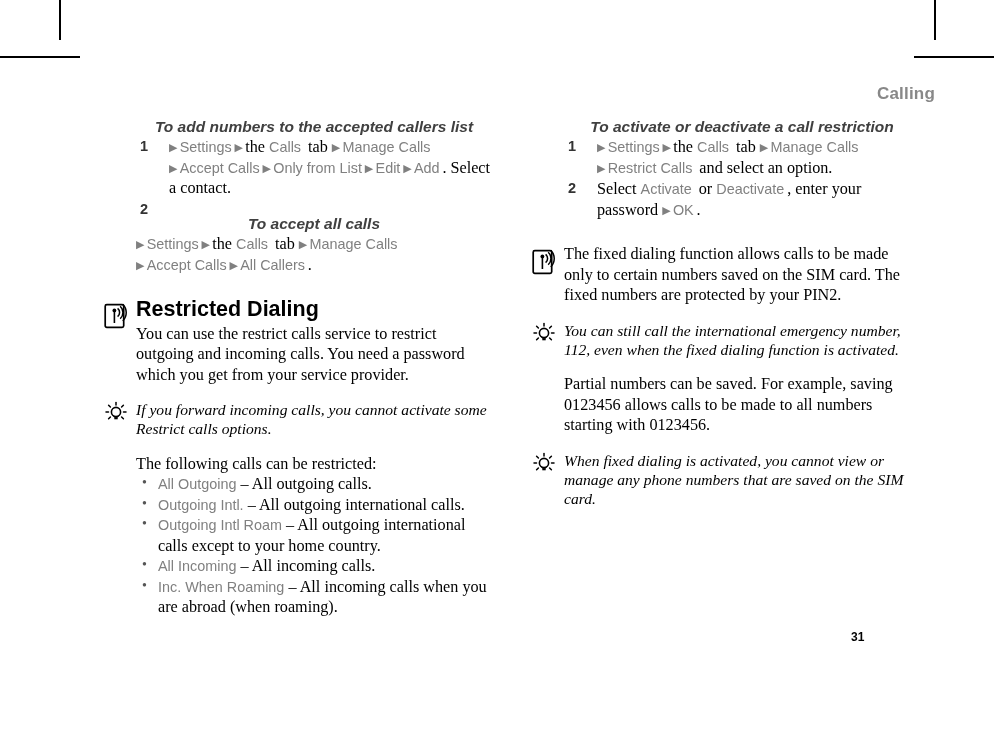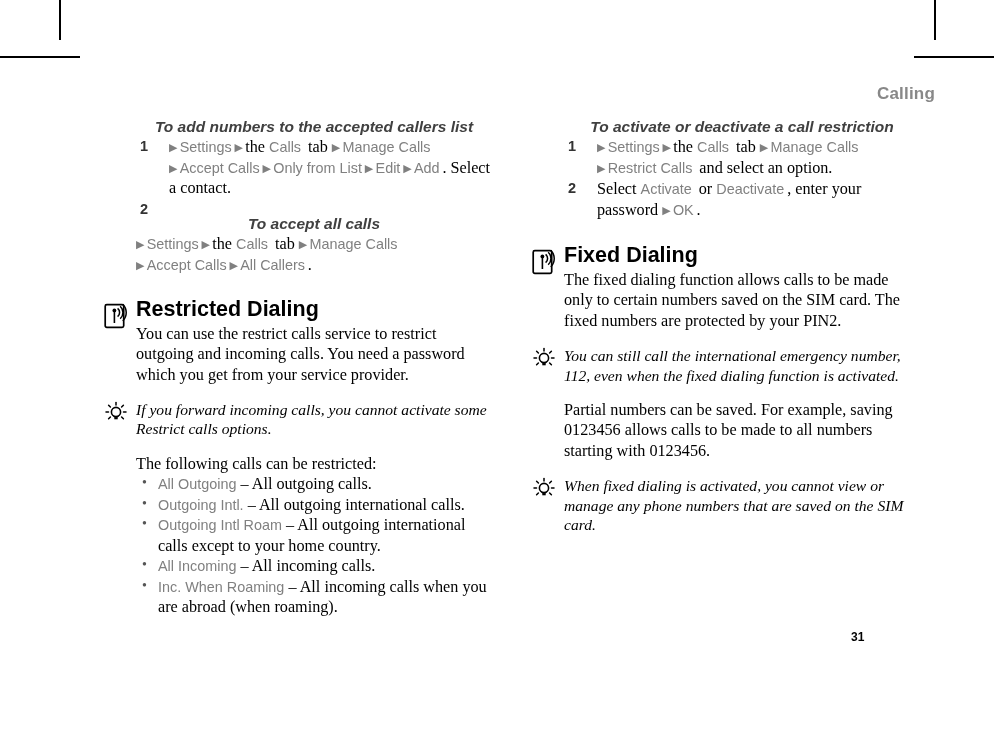--- a/index.html
+++ b/index.html
@@ -369,21 +369,20 @@
 
     <div class="icon-block">
       <svg class="sec-icon" viewBox="0 0 26 26">
         <rect x="2.2" y="1.6" width="18.5" height="22.8" rx="1.6" fill="#ffffff" stroke="#000000" stroke-width="1.7"></rect>
         <line x1="11.4" y1="9" x2="11.4" y2="20" stroke="#000000" stroke-width="1.6"></line>
         <circle cx="11.4" cy="7.4" r="1.9" fill="#000000"></circle>
         <path d="M14.6 5.4 a5.2 5.2 0 0 1 0 8.2" fill="none" stroke="#000000" stroke-width="1.5"></path>
         <path d="M17.2 3.2 a8.6 8.6 0 0 1 0 12.6" fill="none" stroke="#000000" stroke-width="1.5"></path>
         <path d="M19.8 1.2 a12 12 0 0 1 0 16.8" fill="none" stroke="#000000" stroke-width="1.5"></path>
       </svg>
-      <div class="section-head">Fixed Dialing</div>
       <p class="body-text">The fixed dialing function allows calls to be made only to certain numbers saved on the SIM card. The fixed numbers are protected by your PIN2.</p>
     </div>
 
     <div class="gap-m"></div>
 
     <div class="tip">
       <svg class="tip-icon" viewBox="0 0 24 24">
         <circle cx="12" cy="11" r="4.6" fill="#ffffff" stroke="#000000" stroke-width="1.6"></circle>
         <path d="M9.6 15.2 q2.4 1.8 4.8 0" fill="none" stroke="#000000" stroke-width="1.4"></path>
         <rect x="10.3" y="16.2" width="3.4" height="2.1" fill="#000000"></rect>

